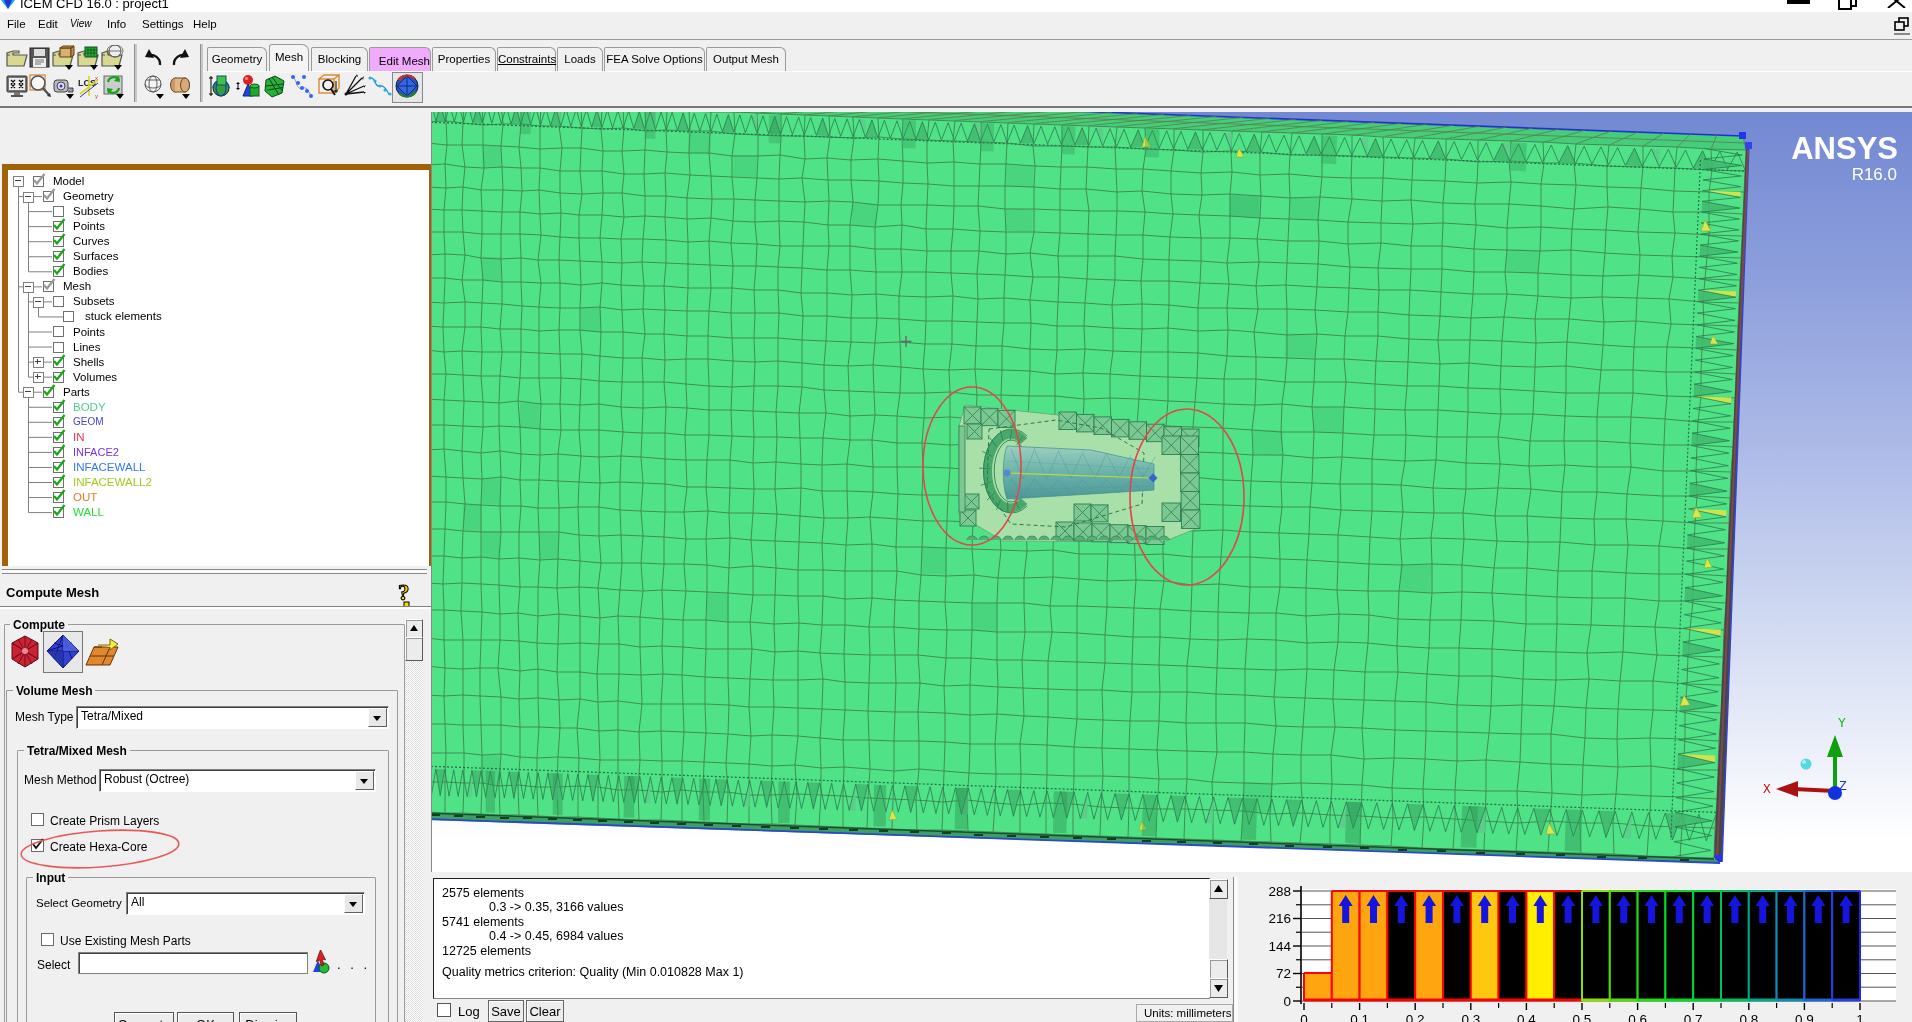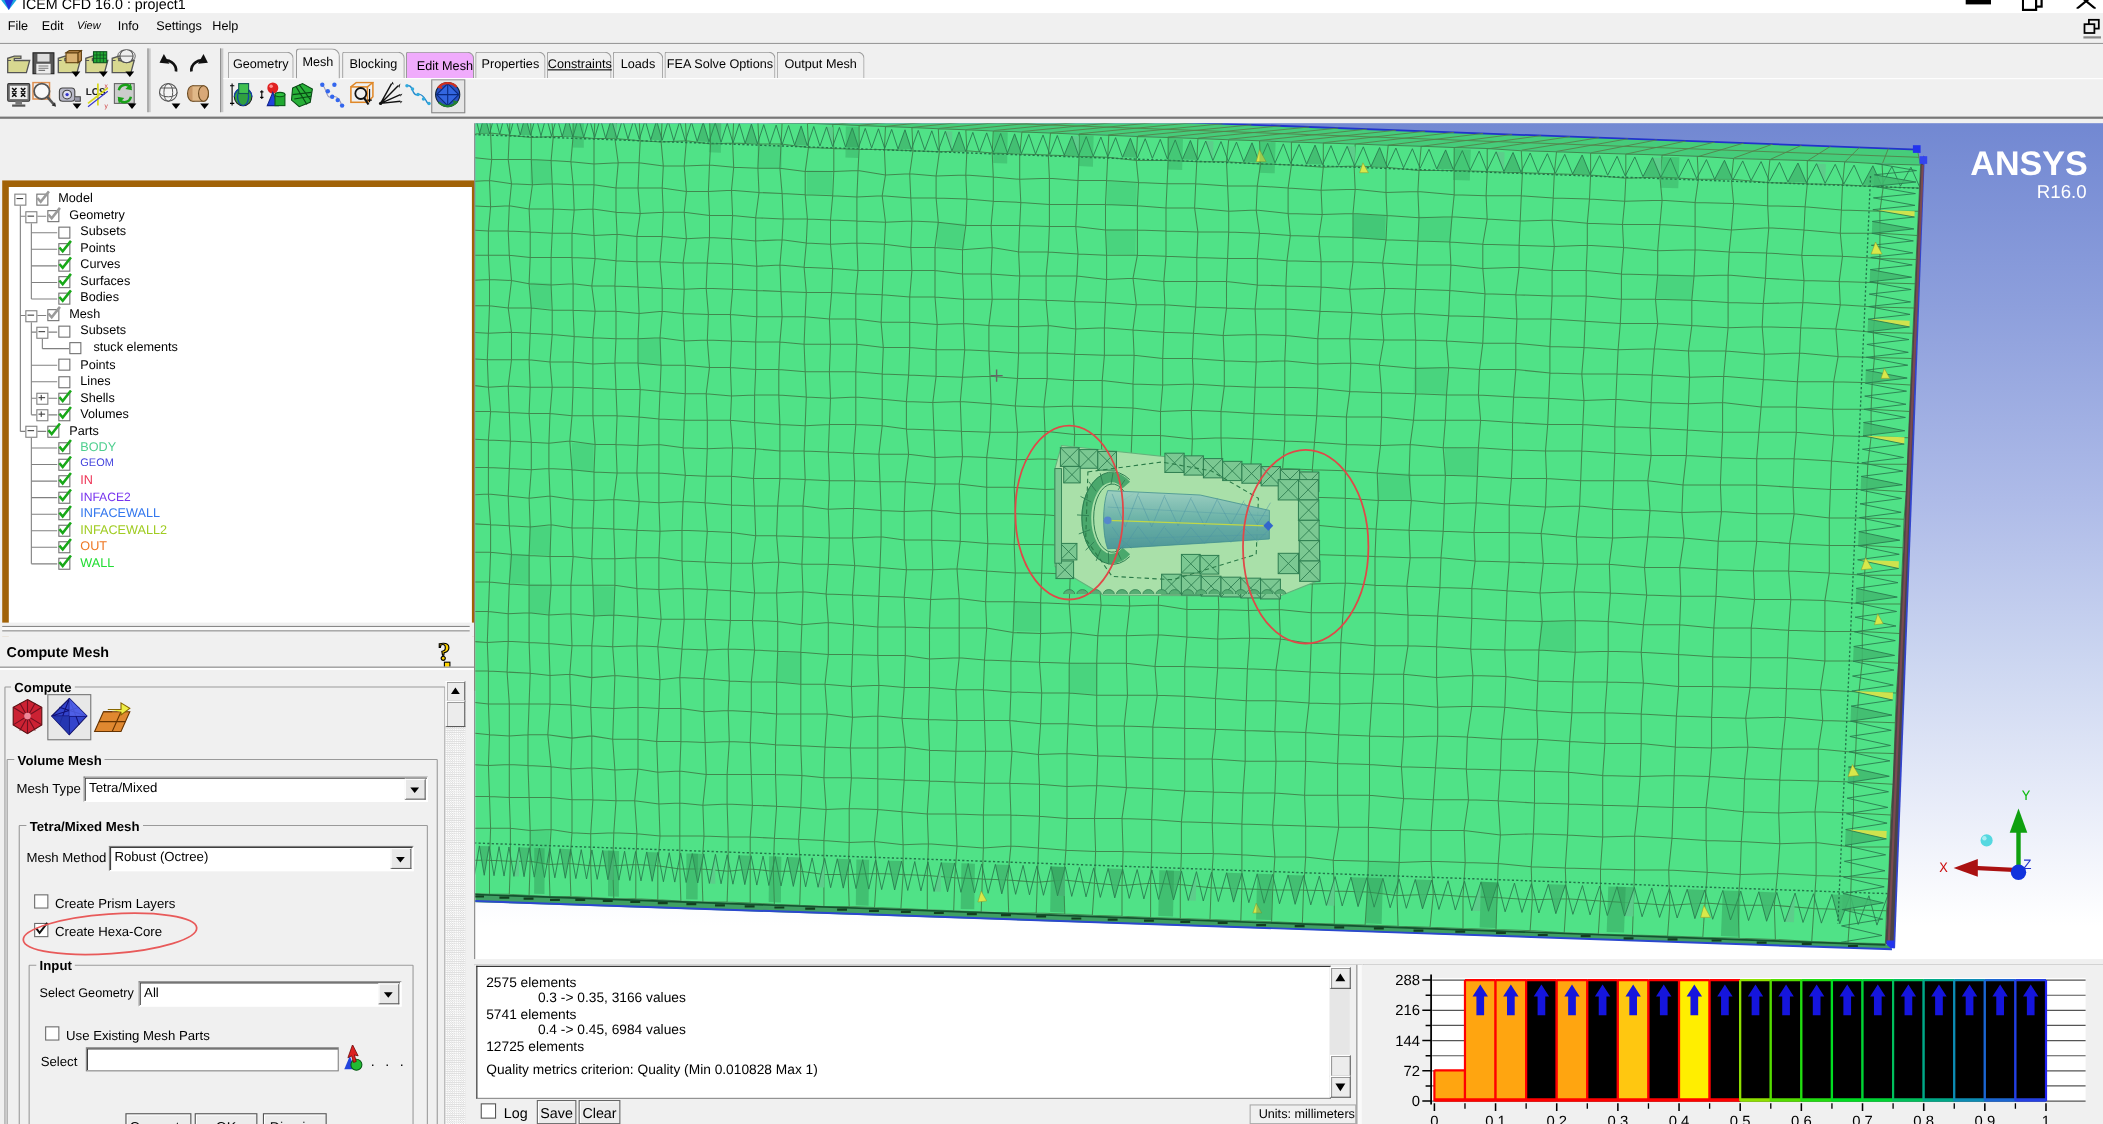--- a/index.html
+++ b/index.html
@@ -828,21 +828,21 @@
         </svg></div>
       <div class="b3 a" style="left:0;top:80px;width:17px;height:18px;"></div>
       <div class="b3 a" style="left:0;top:99px;width:17px;height:18px;"><svg width="17" height="18">
           <path d="M8.5,13 L13,6 L4,6 Z" fill="#000"></path>
         </svg></div>
     </div>
 <div class="a" style="left:6px;top:126px;width:12px;height:12px;background:#fff;border:1px solid #555;"></div>
 <div class="txt a" style="left:27px;top:127px;font-size:13px;">Log</div>
 <div class="a" style="left:57px;top:123px;width:36px;height:22px;background:#ececec;border:1px solid #666;box-shadow:inset 1px 1px 0 #fff;text-align:center;font-size:13px;padding-top:3px;box-sizing:border-box;">Save</div>
 <div class="a" style="left:95px;top:123px;width:38px;height:22px;background:#ececec;border:1px solid #666;box-shadow:inset 1px 1px 0 #fff;text-align:center;font-size:13px;padding-top:3px;box-sizing:border-box;">Clear</div>
-<div class="a" style="left:705px;top:127px;width:97px;height:18px;background:#f0f0f0;border:1px solid #aaa;font-size:11.5px;padding:2px 0 0 7px;box-sizing:border-box;white-space:nowrap;text-align:center;">Units: millimeters</div>
+<div class="a" style="left:705px;top:127px;width:97px;height:18px;background:#f0f0f0;border:1px solid #aaa;font-size:11.5px;padding:2px 0 0 7px;box-sizing:border-box;white-space:nowrap;">Units: millimeters</div>
 </div>
 <div class="a" style="left:1233px;top:877px;width:5px;height:145px;background:#fafafa;border-left:1px solid #888;border-right:1px solid #888;"></div>
 <div class="a" style="left:1238px;top:877px;width:674px;height:145px;background:#f0f0f0;">
 <svg class="a" style="left:0;top:0" width="674" height="145" viewBox="1238 877 674 145">
 <rect x="1302" y="889" width="594" height="112" fill="#fff"></rect>
 <path d="M1302,891.0H1896M1302,904.8H1896M1302,918.5H1896M1302,932.2H1896M1302,946.0H1896M1302,959.8H1896M1302,973.5H1896M1302,987.2H1896M1302,1001.0H1896" stroke="#555" stroke-width="1"></path>
 <path d="M1301,886 V1004" stroke="#000" stroke-width="1.6"></path>
 <line x1="1293" y1="891" x2="1301" y2="891" stroke="#000" stroke-width="1.4"></line>
 <text x="1291" y="895.5" text-anchor="end" font-size="13.5" fill="#000" font-family="Liberation Sans">288</text>
 <line x1="1293" y1="918.5" x2="1301" y2="918.5" stroke="#000" stroke-width="1.4"></line>

